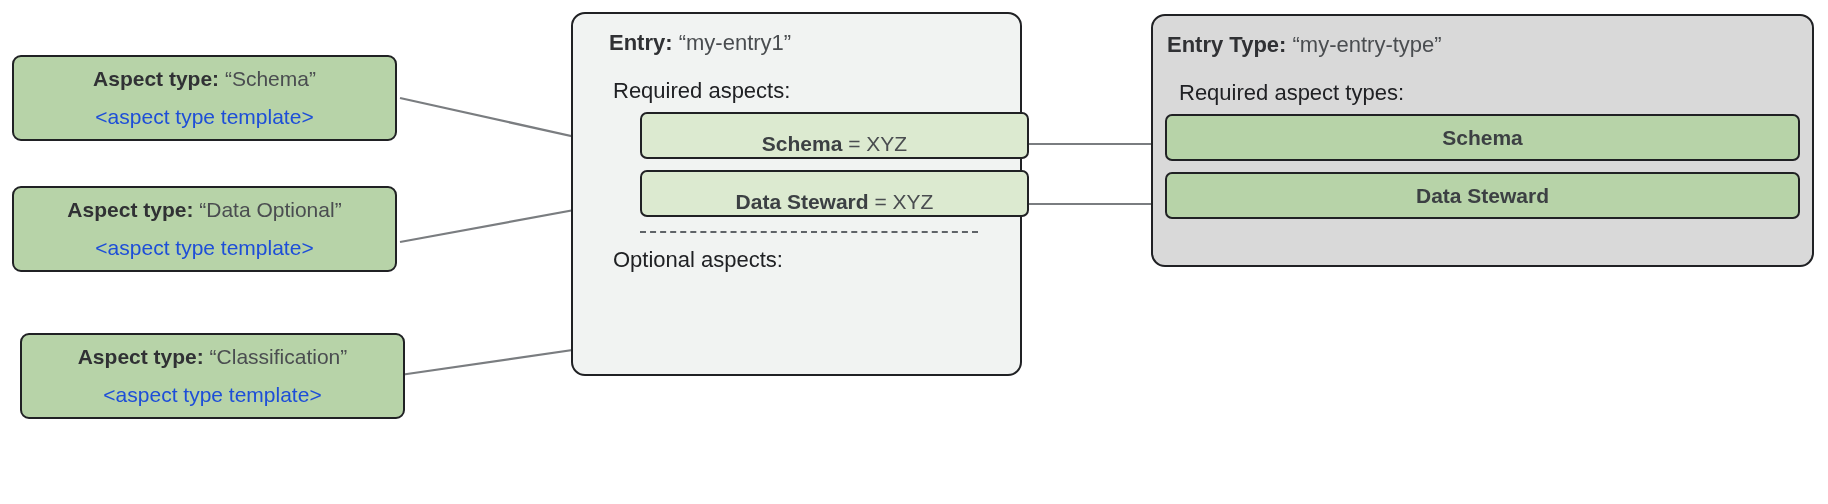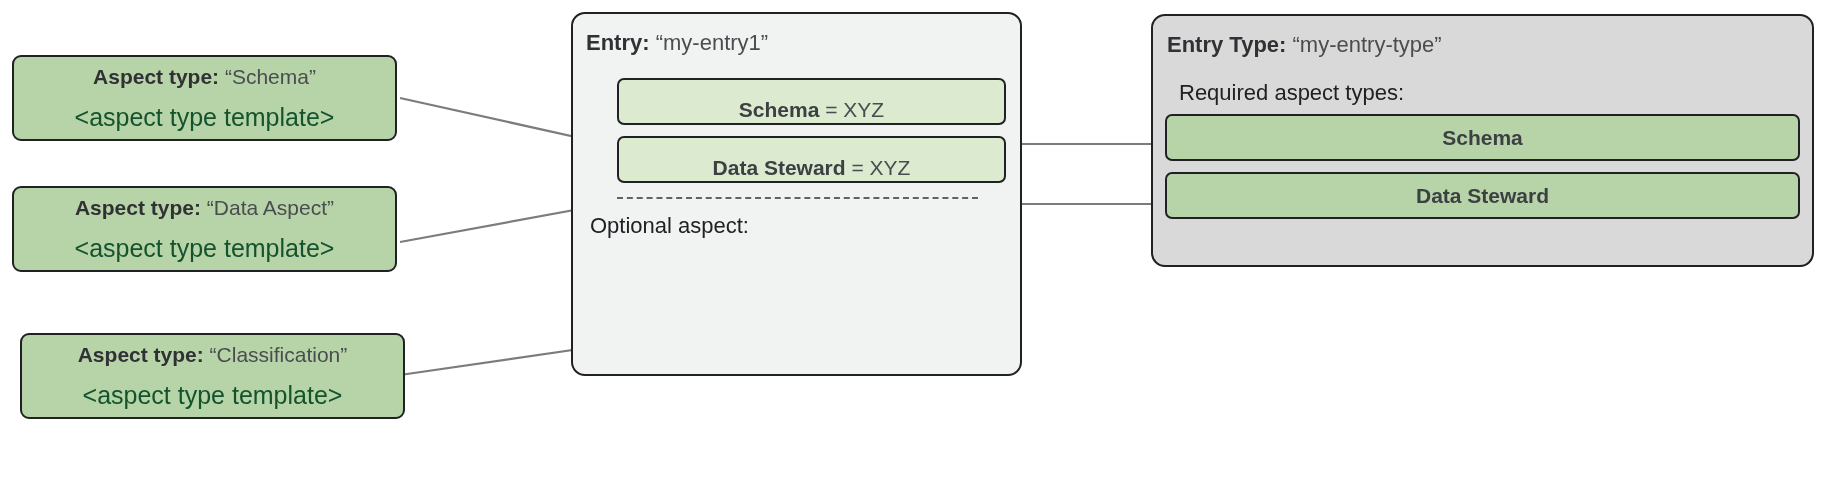--- a/index.html
+++ b/index.html
@@ -24,35 +24,35 @@
     display:flex;flex-direction:column;
     align-items:center;justify-content:center;
     gap:14px;
   }
   .aspect-card .line1{
     font-size:21px;color:#3c4043;white-space:nowrap;
   }
   .aspect-card .line1 b{font-weight:700;color:#303134;}
   .aspect-card .line1 .q{font-weight:400;color:#4a4d50;}
   .aspect-card .line2{
-    font-size:25px;color:#14532d;font-weight:400;white-space:nowrap;
+    font-size:21px;color:#1d4ed8;font-weight:400;white-space:nowrap;
   }
   #aspect-card-0{left:12px;top:55px;}
   #aspect-card-1{left:12px;top:186px;}
   #aspect-card-2{left:20px;top:333px;}
 
   
   #entry-panel{
     position:absolute;left:571px;top:12px;
     width:451px;height:364px;
     background:#f1f3f2;
     border:2.5px solid #202124;
     border-radius:14px;
     box-sizing:border-box;
-    padding:16px 24px 0 13px;
+    padding:16px 24px 0 36px;
   }
   .panel-title{
     font-size:22px;color:#3c4043;white-space:nowrap;margin:0 0 22px 0;
   }
   .panel-title b{font-weight:700;color:#303134;}
   .panel-title .q{font-weight:400;color:#4a4d50;}
   .section-label{
     font-size:22px;color:#202124;font-weight:400;
     margin:0 0 8px 4px;white-space:nowrap;
   }
@@ -120,57 +120,58 @@
     <div class="line1">
       <b>Aspect type:</b>
       <span class="q">“Schema”</span>
     </div>
     <div class="line2">&lt;aspect type template&gt;</div>
   </div>
 
   <div class="aspect-card" id="aspect-card-1">
     <div class="line1">
       <b>Aspect type:</b>
-      <span class="q">“Data Aspect”</span>
+      <span class="q">“Data Optional”</span>
     </div>
     <div class="line2">&lt;aspect type template&gt;</div>
   </div>
 
   <div class="aspect-card" id="aspect-card-2">
     <div class="line1">
       <b>Aspect type:</b>
       <span class="q">“Classification”</span>
     </div>
     <div class="line2">&lt;aspect type template&gt;</div>
   </div>
 
   <div id="entry-panel">
     <div class="panel-title">
       <b>Entry:</b>
       <span class="q">“my-entry1”</span>
     </div>
 
+    <div class="section-label">Required aspects:</div>
 
     <div class="aspect-row">
       <span class="txt">
         <b>Schema</b>
         <span>= XYZ</span>
       </span>
     </div>
 
     <div class="aspect-row">
       <span class="txt">
         <b>Data Steward</b>
         <span>= XYZ</span>
       </span>
     </div>
 
     <hr class="divider">
 
-    <div class="section-label">Optional aspect:</div>
+    <div class="section-label">Optional aspects:</div>
 
   </div>
 
   <div id="entry-type-panel">
     <div class="panel-title">
       <b>Entry Type:</b>
       <span class="q">“my-entry-type”</span>
     </div>
 
     <div class="section-label">Required aspect types:</div>

